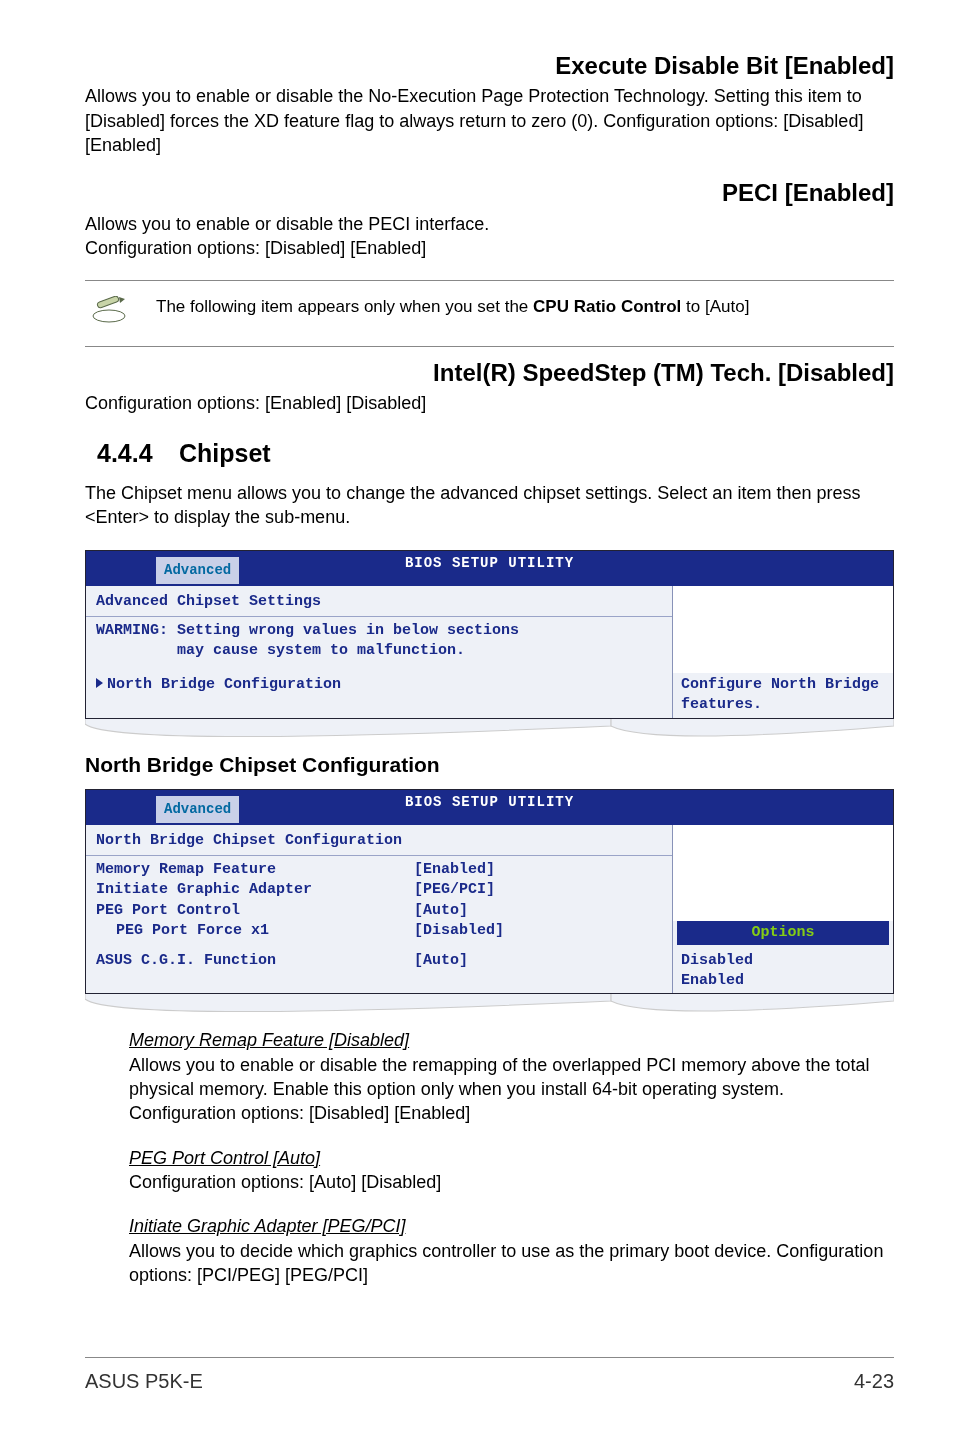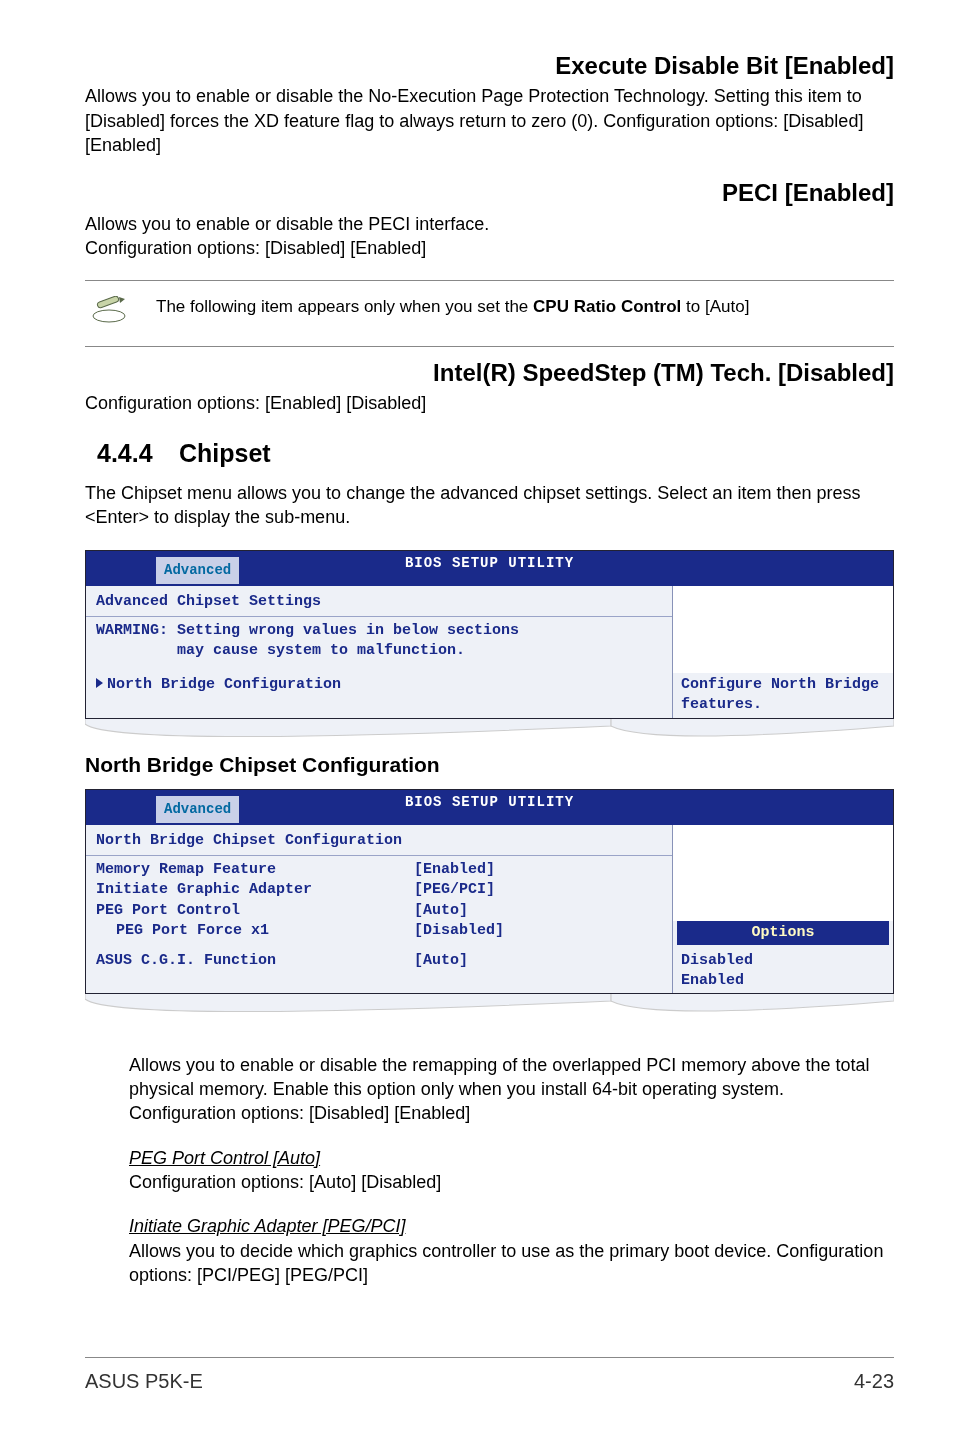--- a/index.html
+++ b/index.html
@@ -95,21 +95,21 @@
   }
   .bios-right {
     width: 220px;
     background: #eef1f7;
     color: #1a2a8a;
     padding: 2px 8px;
     box-sizing: border-box;
   }
   .bios-right .opt-header {
     background: #1a2a8a;
-    color: #fef9c3;
+    color: #84cc16;
     text-align: center;
     padding: 2px 0;
     margin: -2px -4px 6px -4px;
   }
   .bios-left hr.sep {
     border: none;
     border-top: 1px solid #9aa4c8;
     margin: 4px -10px;
   }
   .bios-row { white-space: pre; }
@@ -244,21 +244,21 @@
     <div class="curve">
       <svg viewBox="0 0 800 30" preserveAspectRatio="none">
           <path d="M0,0 L800,0 L800,8 Q560,28 520,8 L520,0 Z" fill="#eef1f7" stroke="#ccc"></path>
           <path d="M0,0 L520,0 L520,8 Q30,30 0,6 Z" fill="#eef1f7" stroke="#ccc"></path>
         </svg>
     </div>
   </div>
 
   <div class="indent-block">
     <p class="body" style="margin-top:16px">
-      <br>
+      <span class="u">Memory Remap Feature [Disabled]</span><br>
       <span>Allows you to enable or disable the remapping of the overlapped PCI memory above the total physical memory. Enable this option only when you install 64-bit operating system. Configuration options: [Disabled] [Enabled]</span>
     </p>
     <p class="body">
       <span class="u">PEG Port Control [Auto]</span><br>
       <span>Configuration options: [Auto] [Disabled]</span>
     </p>
     <p class="body">
       <span class="u">Initiate Graphic Adapter [PEG/PCI]</span><br>
       <span>Allows you to decide which graphics controller to use as the primary boot device. Configuration options: [PCI/PEG] [PEG/PCI]</span>
     </p>

